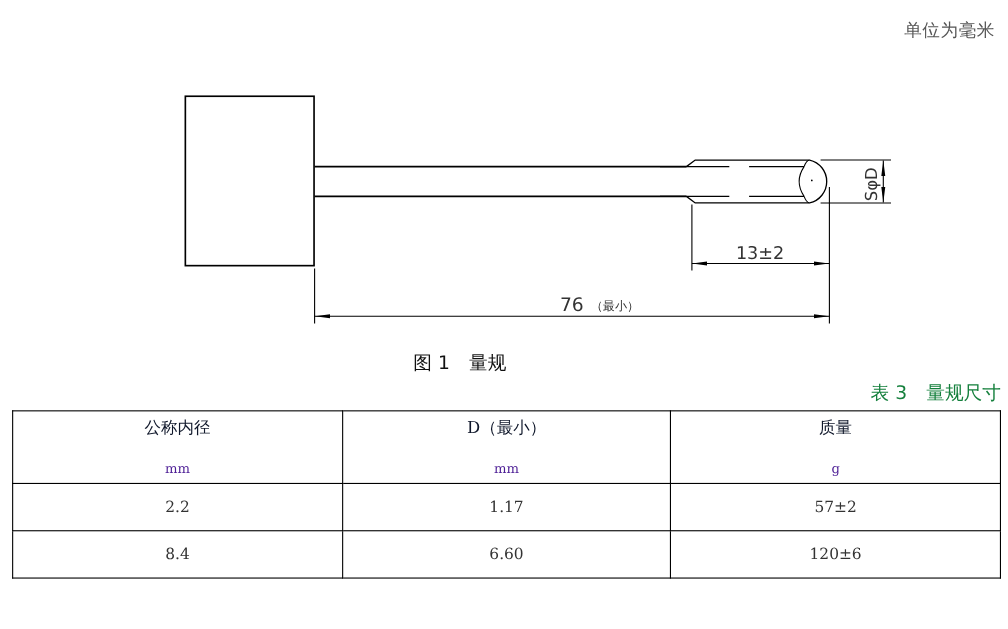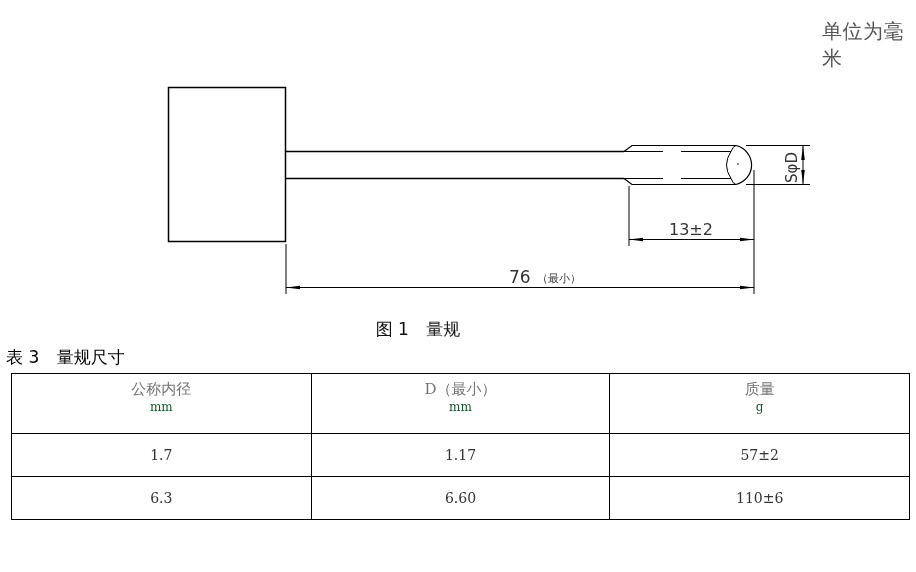--- a/index.html
+++ b/index.html
@@ -1,27 +1,27 @@
 <!DOCTYPE html>
 <html><head>
 <meta charset="utf-8">
 <style>
   html, body { margin:0; padding:0; background:#ffffff; }
   body { width:916px; height:572px; position:relative; overflow:hidden;
          font-family:"DejaVu Serif", "Liberation Serif", serif; color:#222; }
-  .unit-note { position:absolute; left:822px; top:18px; font-size:20px; color:#555; letter-spacing:0.5px; }
+  .unit-note { position:absolute; left:822px; top:18px; font-size:16px; color:#555; letter-spacing:0.5px; }
   svg.drawing { position:absolute; left:0; top:0; }
   .dim-text { font-family:"DejaVu Sans", "Liberation Sans", sans-serif; fill:#333; }
   .fig-caption { position:absolute; left:0; width:836px; text-align:center; top:318px; font-size:17px; color:#111; font-family:"DejaVu Sans", "Liberation Sans", sans-serif; }
-  .tbl-caption { position:absolute; left:0; width:916px; text-align:left; top:346px; font-size:17px; color:#000000; font-family:"DejaVu Sans", "Liberation Sans", sans-serif; }
+  .tbl-caption { position:absolute; left:0; width:916px; text-align:right; top:346px; font-size:17px; color:#15803d; font-family:"DejaVu Sans", "Liberation Sans", sans-serif; }
   .fig-caption span, .tbl-caption span { margin:0 6px; }
   table.spec { position:absolute; left:11px; top:373px; width:899px; border-collapse:collapse; }
   table.spec td, table.spec th { border:1.5px solid #000; text-align:center; font-weight:normal; color:#333; font-size:14px; padding:0; }
-  table.spec th .h1 { display:block; font-size:15px; margin-top:6px; color:#737373; }
-  table.spec th .h2 { display:block; font-size:12px; margin-top:1px; margin-bottom:6px; color:#14532d; }
+  table.spec th .h1 { display:block; font-size:15px; margin-top:6px; color:#0f172a; }
+  table.spec th .h2 { display:block; font-size:12px; margin-top:20px; margin-bottom:6px; color:#4c1d95; }
   table.spec th { height:59px; vertical-align:top; }
   table.spec td { height:42px; }
   table.spec col.c1 { width:300px; }
   table.spec col.c2 { width:299px; }
   table.spec col.c3 { width:300px; }
 </style>
 </head>
 <body>
 
 <div class="unit-note">单位为毫米</div>
@@ -105,23 +105,23 @@
         <span class="h2">mm</span>
       </th>
       <th>
         <span class="h1">质量</span>
         <span class="h2">g</span>
       </th>
     </tr>
   </thead>
   <tbody>
     <tr>
-      <td>1.7</td>
+      <td>2.2</td>
       <td>1.17</td>
       <td>57±2</td>
     </tr>
     <tr>
-      <td>6.3</td>
+      <td>8.4</td>
       <td>6.60</td>
-      <td>110±6</td>
+      <td>120±6</td>
     </tr>
   </tbody>
 </table>
 
 </body></html>

